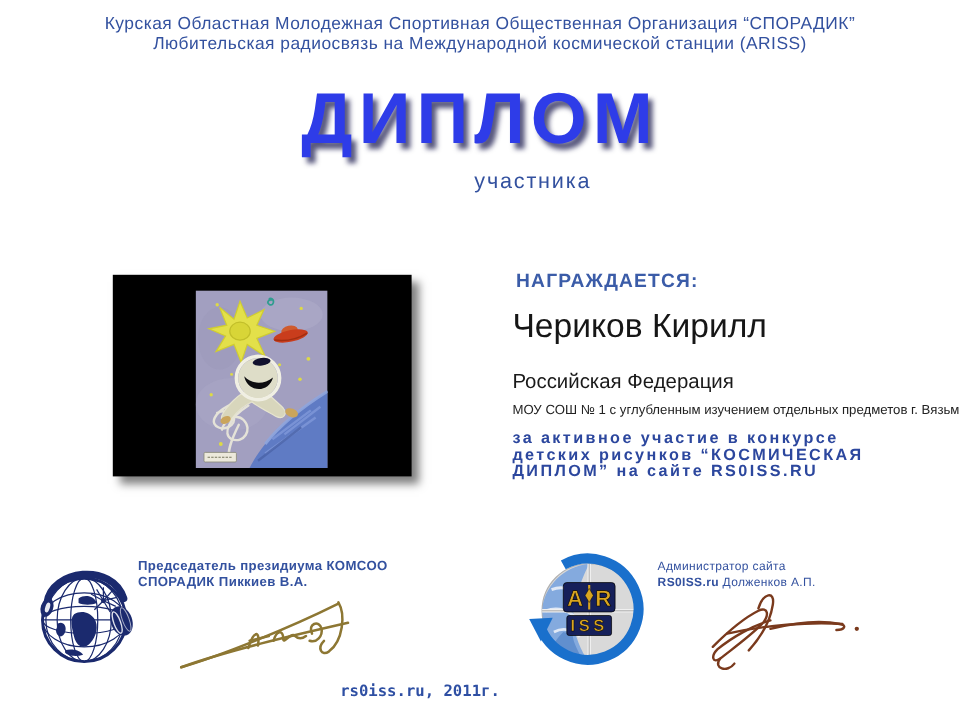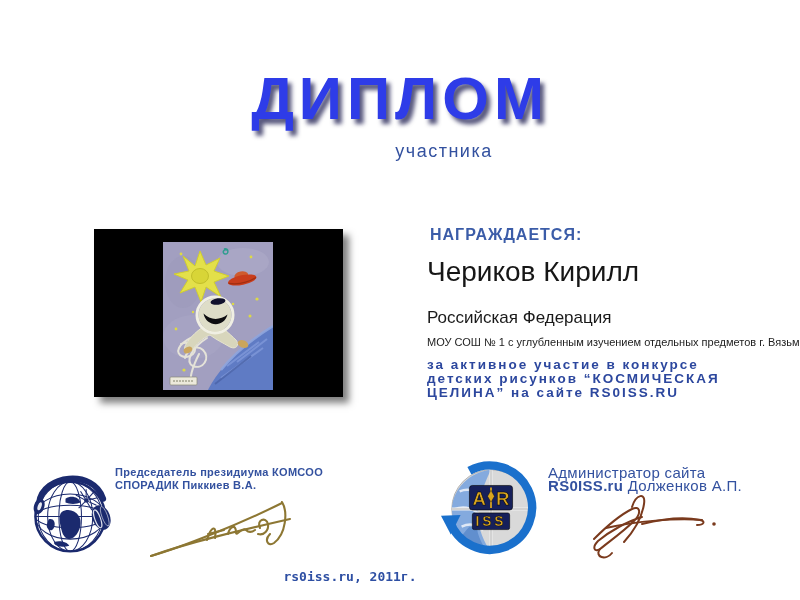--- a/index.html
+++ b/index.html
@@ -28,33 +28,37 @@
     white-space:nowrap;overflow:hidden;}
   .award-reason{position:absolute;left:0;top:136px;font-size:13.5px;font-weight:700;
     color:#2c479e;letter-spacing:2px;line-height:14px;}
 
   .logo-sporadik{position:absolute;left:26px;top:462px;width:94px;height:96px;}
   .left-label{position:absolute;left:115px;top:466px;font-size:11px;font-weight:700;
     color:#33519f;line-height:13px;letter-spacing:0.3px;}
   .sig-left{position:absolute;left:148px;top:490px;width:172px;height:72px;}
 
   .logo-ariss{position:absolute;left:440px;top:458px;width:102px;height:102px;}
-  .right-label{position:absolute;left:548px;top:466px;font-size:15px;
+  .right-label{position:absolute;left:548px;top:466px;font-size:10px;
     color:#33519f;line-height:13px;letter-spacing:0.3px;}
   .right-label .site{font-weight:700;}
   .sig-right{position:absolute;left:576px;top:487px;width:146px;height:78px;}
 
   .footer{position:absolute;top:569px;left:0;width:700px;text-align:center;
     font-family:"DejaVu Sans Mono",monospace;font-size:13px;font-weight:700;color:#2e4fa3;}
 </style>
 </head>
 <body>
 
 <div class="certificate">
 
+  <div class="header">
+    <div>Курская Областная Молодежная Спортивная Общественная Организация “СПОРАДИК”</div>
+    <div>Любительская радиосвязь на Международной космической станции (ARISS)</div>
+  </div>
 
   <div class="title-main">ДИПЛОМ</div>
   <div class="title-sub">участника</div>
 
   <div class="photo-frame">
     <svg class="artwork" viewBox="0 0 110 148">
       <rect x="0" y="0" width="110" height="148" fill="#a29fc0"></rect>
       <ellipse cx="30" cy="95" rx="30" ry="22" fill="#aaa7c6" opacity="0.5"></ellipse>
       <ellipse cx="80" cy="20" rx="26" ry="14" fill="#b0adca" opacity="0.5"></ellipse>
       <ellipse cx="20" cy="40" rx="18" ry="26" fill="#9c99ba" opacity="0.5"></ellipse>
@@ -107,21 +111,21 @@
   </div>
 
   <div class="award">
     <div class="award-label">НАГРАЖДАЕТСЯ:</div>
     <div class="award-name">Чериков Кирилл</div>
     <div class="award-country">Российская Федерация</div>
     <div class="award-school">МОУ СОШ № 1 с углубленным изучением отдельных предметов г. Вязьма С</div>
     <div class="award-reason">
       <div>за активное участие в конкурсе</div>
       <div>детских рисунков “КОСМИЧЕСКАЯ</div>
-      <div>ЦЕЛИНА” на сайте RS0ISS.RU</div>
+      <div>ДИПЛОМ” на сайте RS0ISS.RU</div>
     </div>
   </div>
 
   <svg class="logo-sporadik" viewBox="0 0 100 100">
     <circle cx="47" cy="57" r="37" fill="#ffffff" stroke="#1b2a6e" stroke-width="2.6"></circle>
     <g stroke="#1b2a6e" stroke-width="1.1" fill="none">
       <ellipse cx="47" cy="57" rx="12" ry="37"></ellipse>
       <ellipse cx="47" cy="57" rx="24" ry="37"></ellipse>
       <ellipse cx="47" cy="57" rx="34" ry="37"></ellipse>
       <ellipse cx="47" cy="57" rx="37" ry="12"></ellipse>

